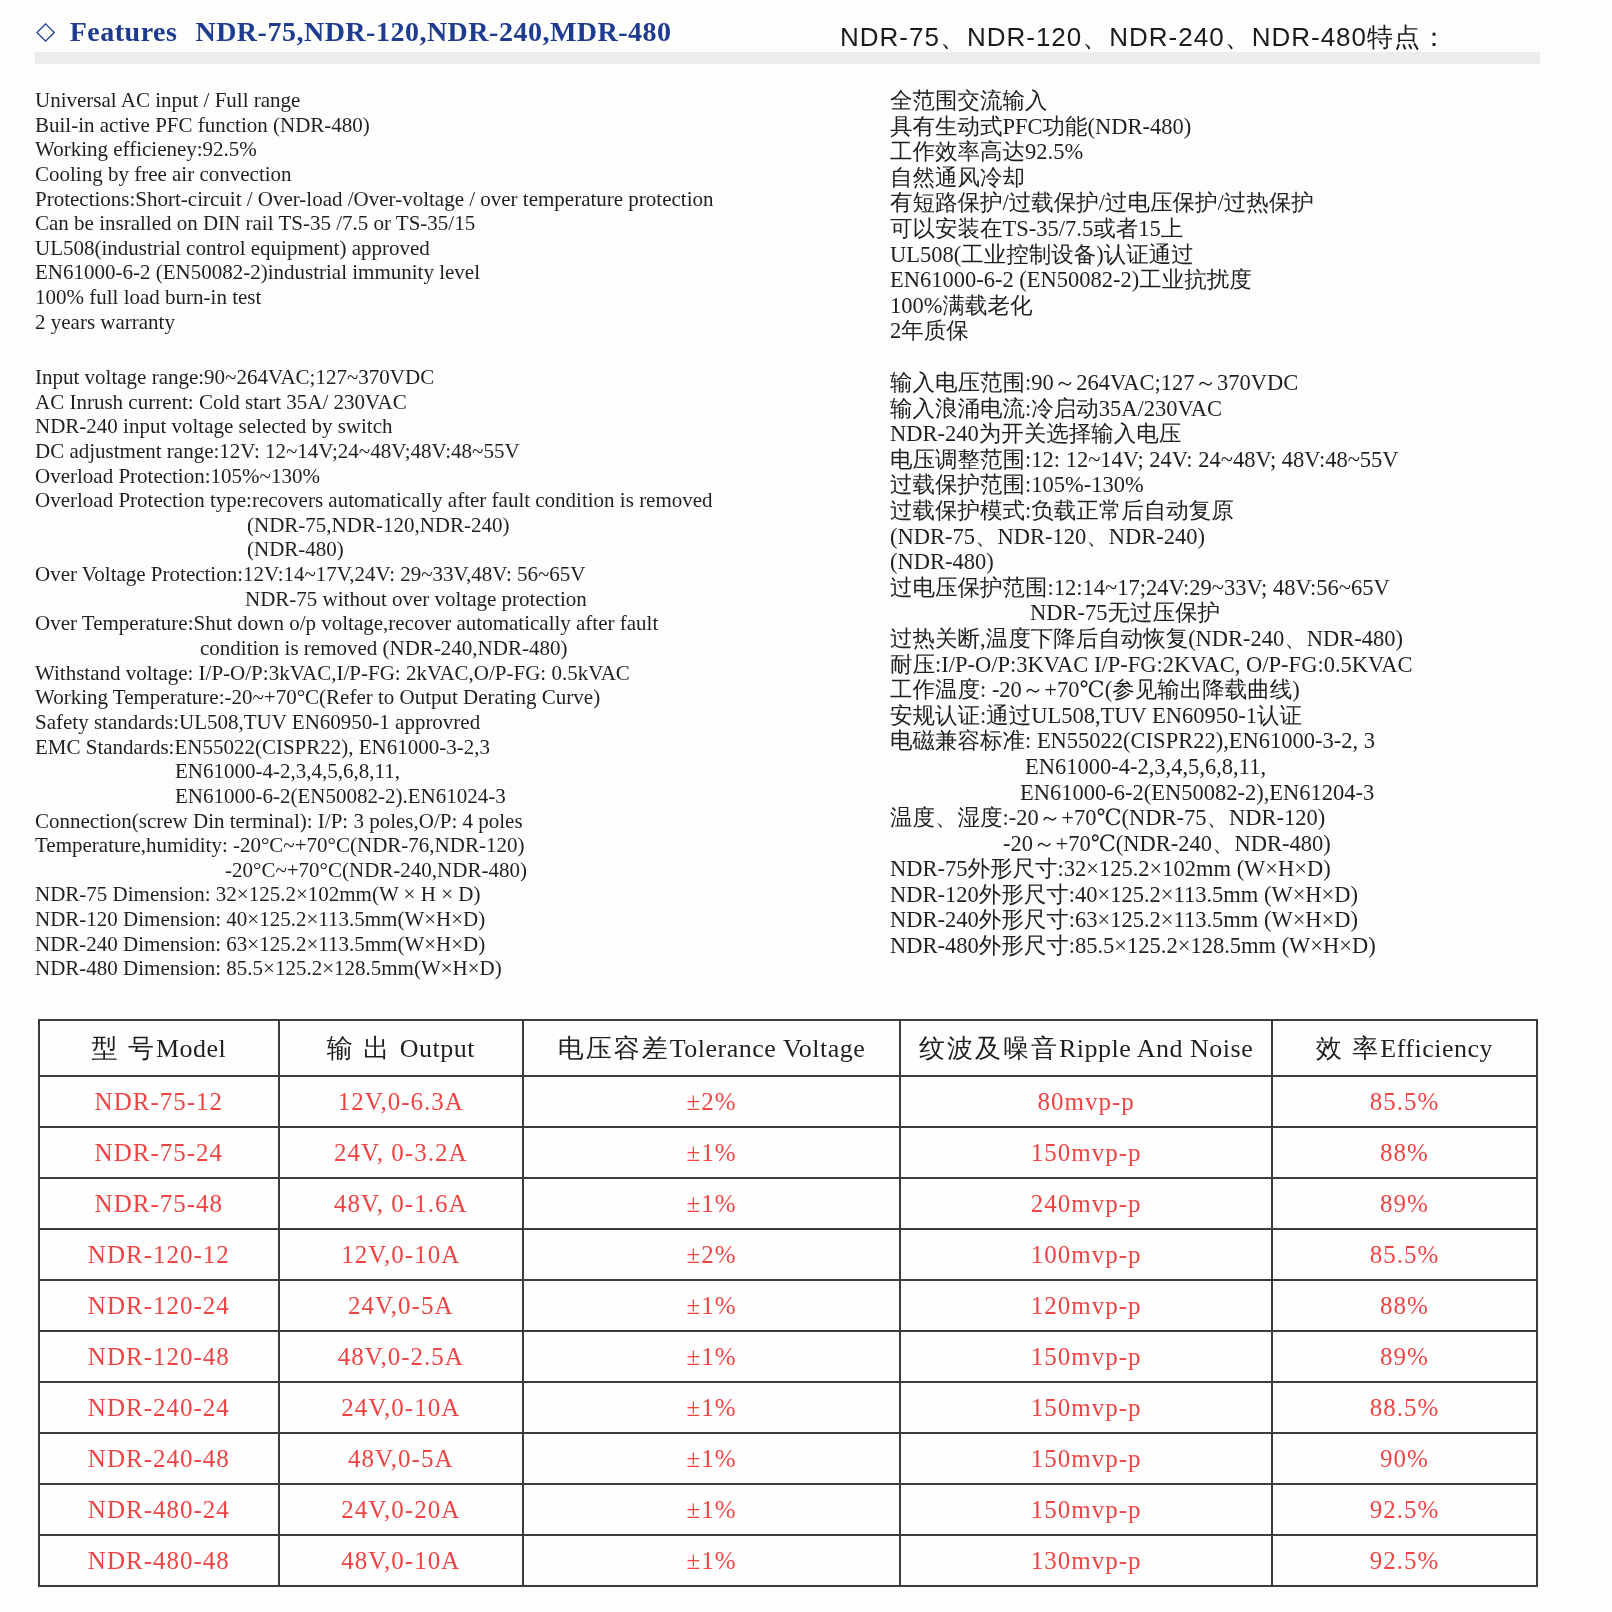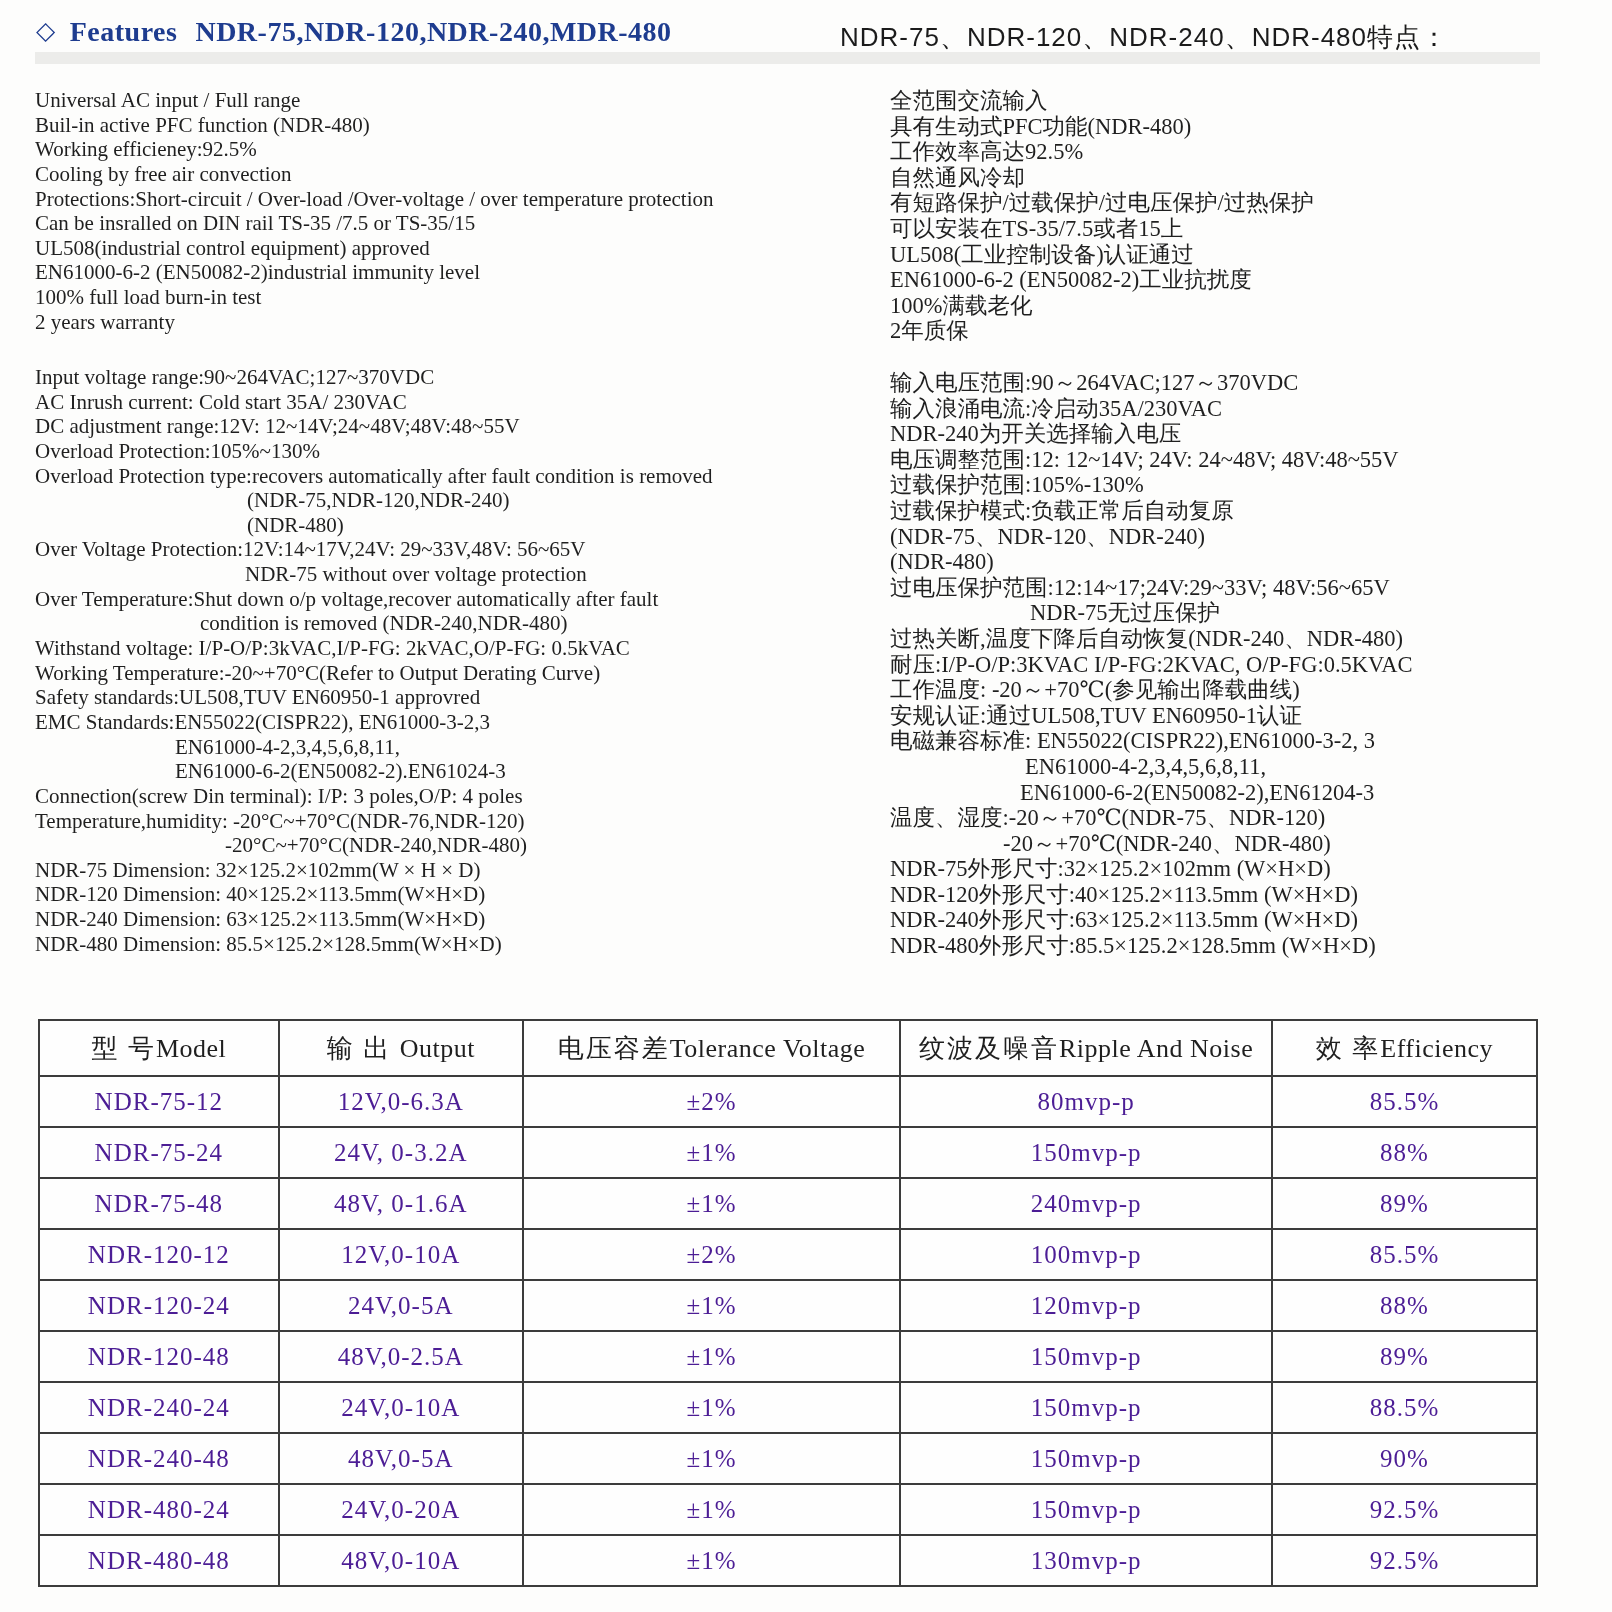--- a/index.html
+++ b/index.html
@@ -26,21 +26,21 @@
   #features-zh { left:890px; top:88px; }
   #specs-en    { left:35px;  top:365px; }
   #specs-zh    { left:890px; top:370px; }
 
   
   .spec-table { position:absolute; left:38px; top:1019px; width:1500px;
                 border-collapse:collapse; table-layout:fixed; }
   .spec-table th, .spec-table td { border:2px solid #3c3c3c; text-align:center; vertical-align:middle;
                 background:#fefefe; }
   .spec-table th { height:56px; font-weight:400; }
-  .spec-table td { height:51px; font-size:25px; letter-spacing:1px; color:#4c1d95; }
+  .spec-table td { height:51px; font-size:25px; letter-spacing:1px; color:#ef4444; }
   .spec-table th .zh { font-size:26px; letter-spacing:2px; }
   .spec-table th .en { font-size:26px; letter-spacing:0.5px; }
 </style>
 </head>
 <body>
 
 <div class="page">
 
   <div class="title-en">
     <span class="diamond">◇</span><span>Features</span><span class="models">NDR-75,NDR-120,NDR-240,MDR-480</span>
@@ -68,20 +68,21 @@
       <div class="line">有短路保护/过载保护/过电压保护/过热保护</div>
       <div class="line">可以安装在TS-35/7.5或者15上</div>
       <div class="line">UL508(工业控制设备)认证通过</div>
       <div class="line">EN61000-6-2 (EN50082-2)工业抗扰度</div>
       <div class="line">100%满载老化</div>
       <div class="line">2年质保</div>
     </div>
   <div id="specs-en" class="col en-col">
       <div class="line">Input voltage range:90~264VAC;127~370VDC</div>
       <div class="line">AC Inrush current: Cold start 35A/ 230VAC</div>
+      <div class="line">NDR-240 input voltage selected by switch</div>
       <div class="line">DC adjustment range:12V: 12~14V;24~48V;48V:48~55V</div>
       <div class="line">Overload Protection:105%~130%</div>
       <div class="line">Overload Protection type:recovers automatically after fault condition is removed</div>
       <div class="line" style="padding-left: 212px;">(NDR-75,NDR-120,NDR-240)</div>
       <div class="line" style="padding-left: 212px;">(NDR-480)</div>
       <div class="line">Over Voltage Protection:12V:14~17V,24V: 29~33V,48V: 56~65V</div>
       <div class="line" style="padding-left: 210px;">NDR-75 without over voltage protection</div>
       <div class="line">Over Temperature:Shut down o/p  voltage,recover automatically after fault</div>
       <div class="line" style="padding-left: 165px;">condition is removed (NDR-240,NDR-480)</div>
       <div class="line">Withstand voltage: I/P-O/P:3kVAC,I/P-FG: 2kVAC,O/P-FG: 0.5kVAC</div>

